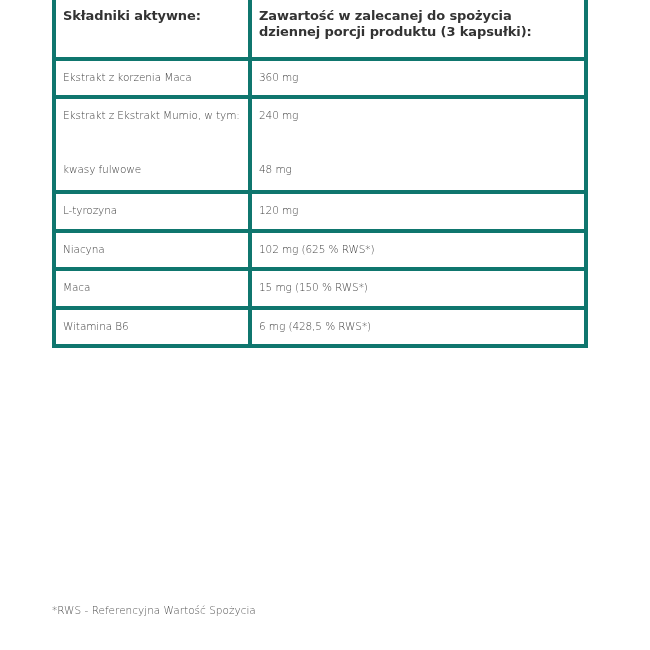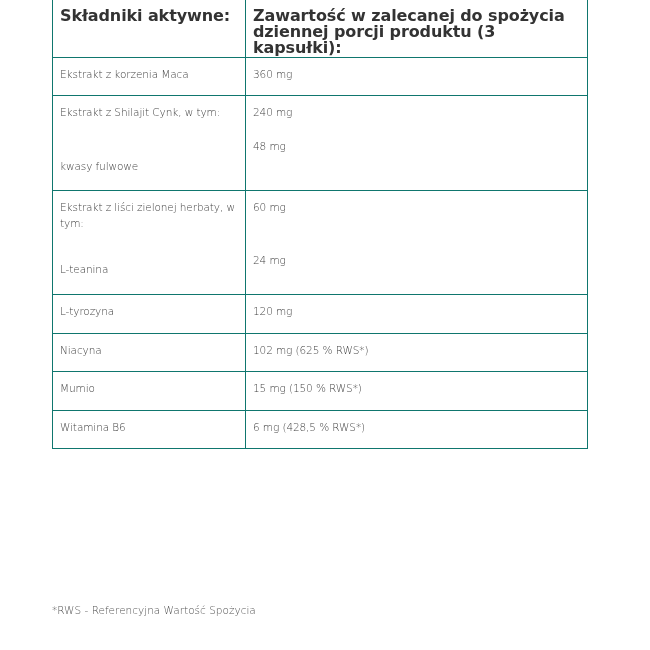--- a/index.html
+++ b/index.html
@@ -1,71 +1,61 @@
 <!DOCTYPE html>
 <html><head>
 <meta charset="utf-8">
 <style>
   html, body { margin:0; padding:0; background:#ffffff; }
   body { width:650px; height:650px; position:relative; overflow:hidden;
          font-family:"DejaVu Sans", sans-serif; color:#333; }
   .tbl { position:absolute; left:52px; top:0; width:536px;
          border-collapse:collapse; table-layout:fixed; }
-  .tbl td { border:1px solid #0f766e; vertical-align:top;
+  .tbl td { border:4px solid #0f766e; vertical-align:top;
             font-size:10.5px; line-height:16px; padding:8px 7px 0 7px;
             color:#444; font-weight:300; letter-spacing:-0.1px; }
   .tbl tr:first-child td { border-top:none; }
   .tbl td.c1 { width:178px; }
-  .tbl .hdr td { font-weight:bold; color:#333; font-size:16px; height:49px; padding-top:8px; }
+  .tbl .hdr td { font-weight:bold; color:#333; font-size:13px; height:49px; padding-top:8px; }
   .sub { display:block; }
   .foot { position:absolute; left:52px; top:604px; font-size:10.5px; color:#555; font-weight:300; }
 </style>
 </head>
 <body>
 
 <table class="tbl">
   <tbody>
       <tr class="hdr">
     <td class="c1">Składniki aktywne:</td>
     <td>Zawartość w zalecanej do spożycia dziennej porcji produktu (3 kapsułki):</td>
   </tr>
   <tr style="height:38px">
     <td>Ekstrakt z korzenia Maca</td>
     <td>360 mg</td>
   </tr>
   <tr style="height:95px">
     <td>
-      <span class="sub">Ekstrakt z Shilajit Cynk, w tym:</span>
+      <span class="sub">Ekstrakt z Ekstrakt Mumio, w tym:</span>
       <span class="sub" style="margin-top:38px">kwasy fulwowe</span>
     </td>
     <td>
       <span class="sub">240 mg</span>
-      <span class="sub" style="margin-top:18px">48 mg</span>
-    </td>
-  </tr>
-  <tr style="height:104px">
-    <td>
-      <span class="sub">Ekstrakt z liści zielonej herbaty, w tym:</span>
-      <span class="sub" style="margin-top:30px">L-teanina</span>
-    </td>
-    <td>
-      <span class="sub">60 mg</span>
-      <span class="sub" style="margin-top:37px">24 mg</span>
+      <span class="sub" style="margin-top:38px">48 mg</span>
     </td>
   </tr>
   <tr style="height:39px">
     <td>L-tyrozyna</td>
     <td>120 mg</td>
   </tr>
   <tr style="height:38px">
     <td>Niacyna</td>
     <td>102 mg (625 % RWS*)</td>
   </tr>
   <tr style="height:39px">
-    <td>Mumio</td>
+    <td>Maca</td>
     <td>15 mg (150 % RWS*)</td>
   </tr>
   <tr style="height:38px">
     <td>Witamina B6</td>
     <td>6 mg (428,5 % RWS*)</td>
   </tr>
 </tbody>
   </table>
 
 <div class="foot">*RWS - Referencyjna Wartość Spożycia</div>

